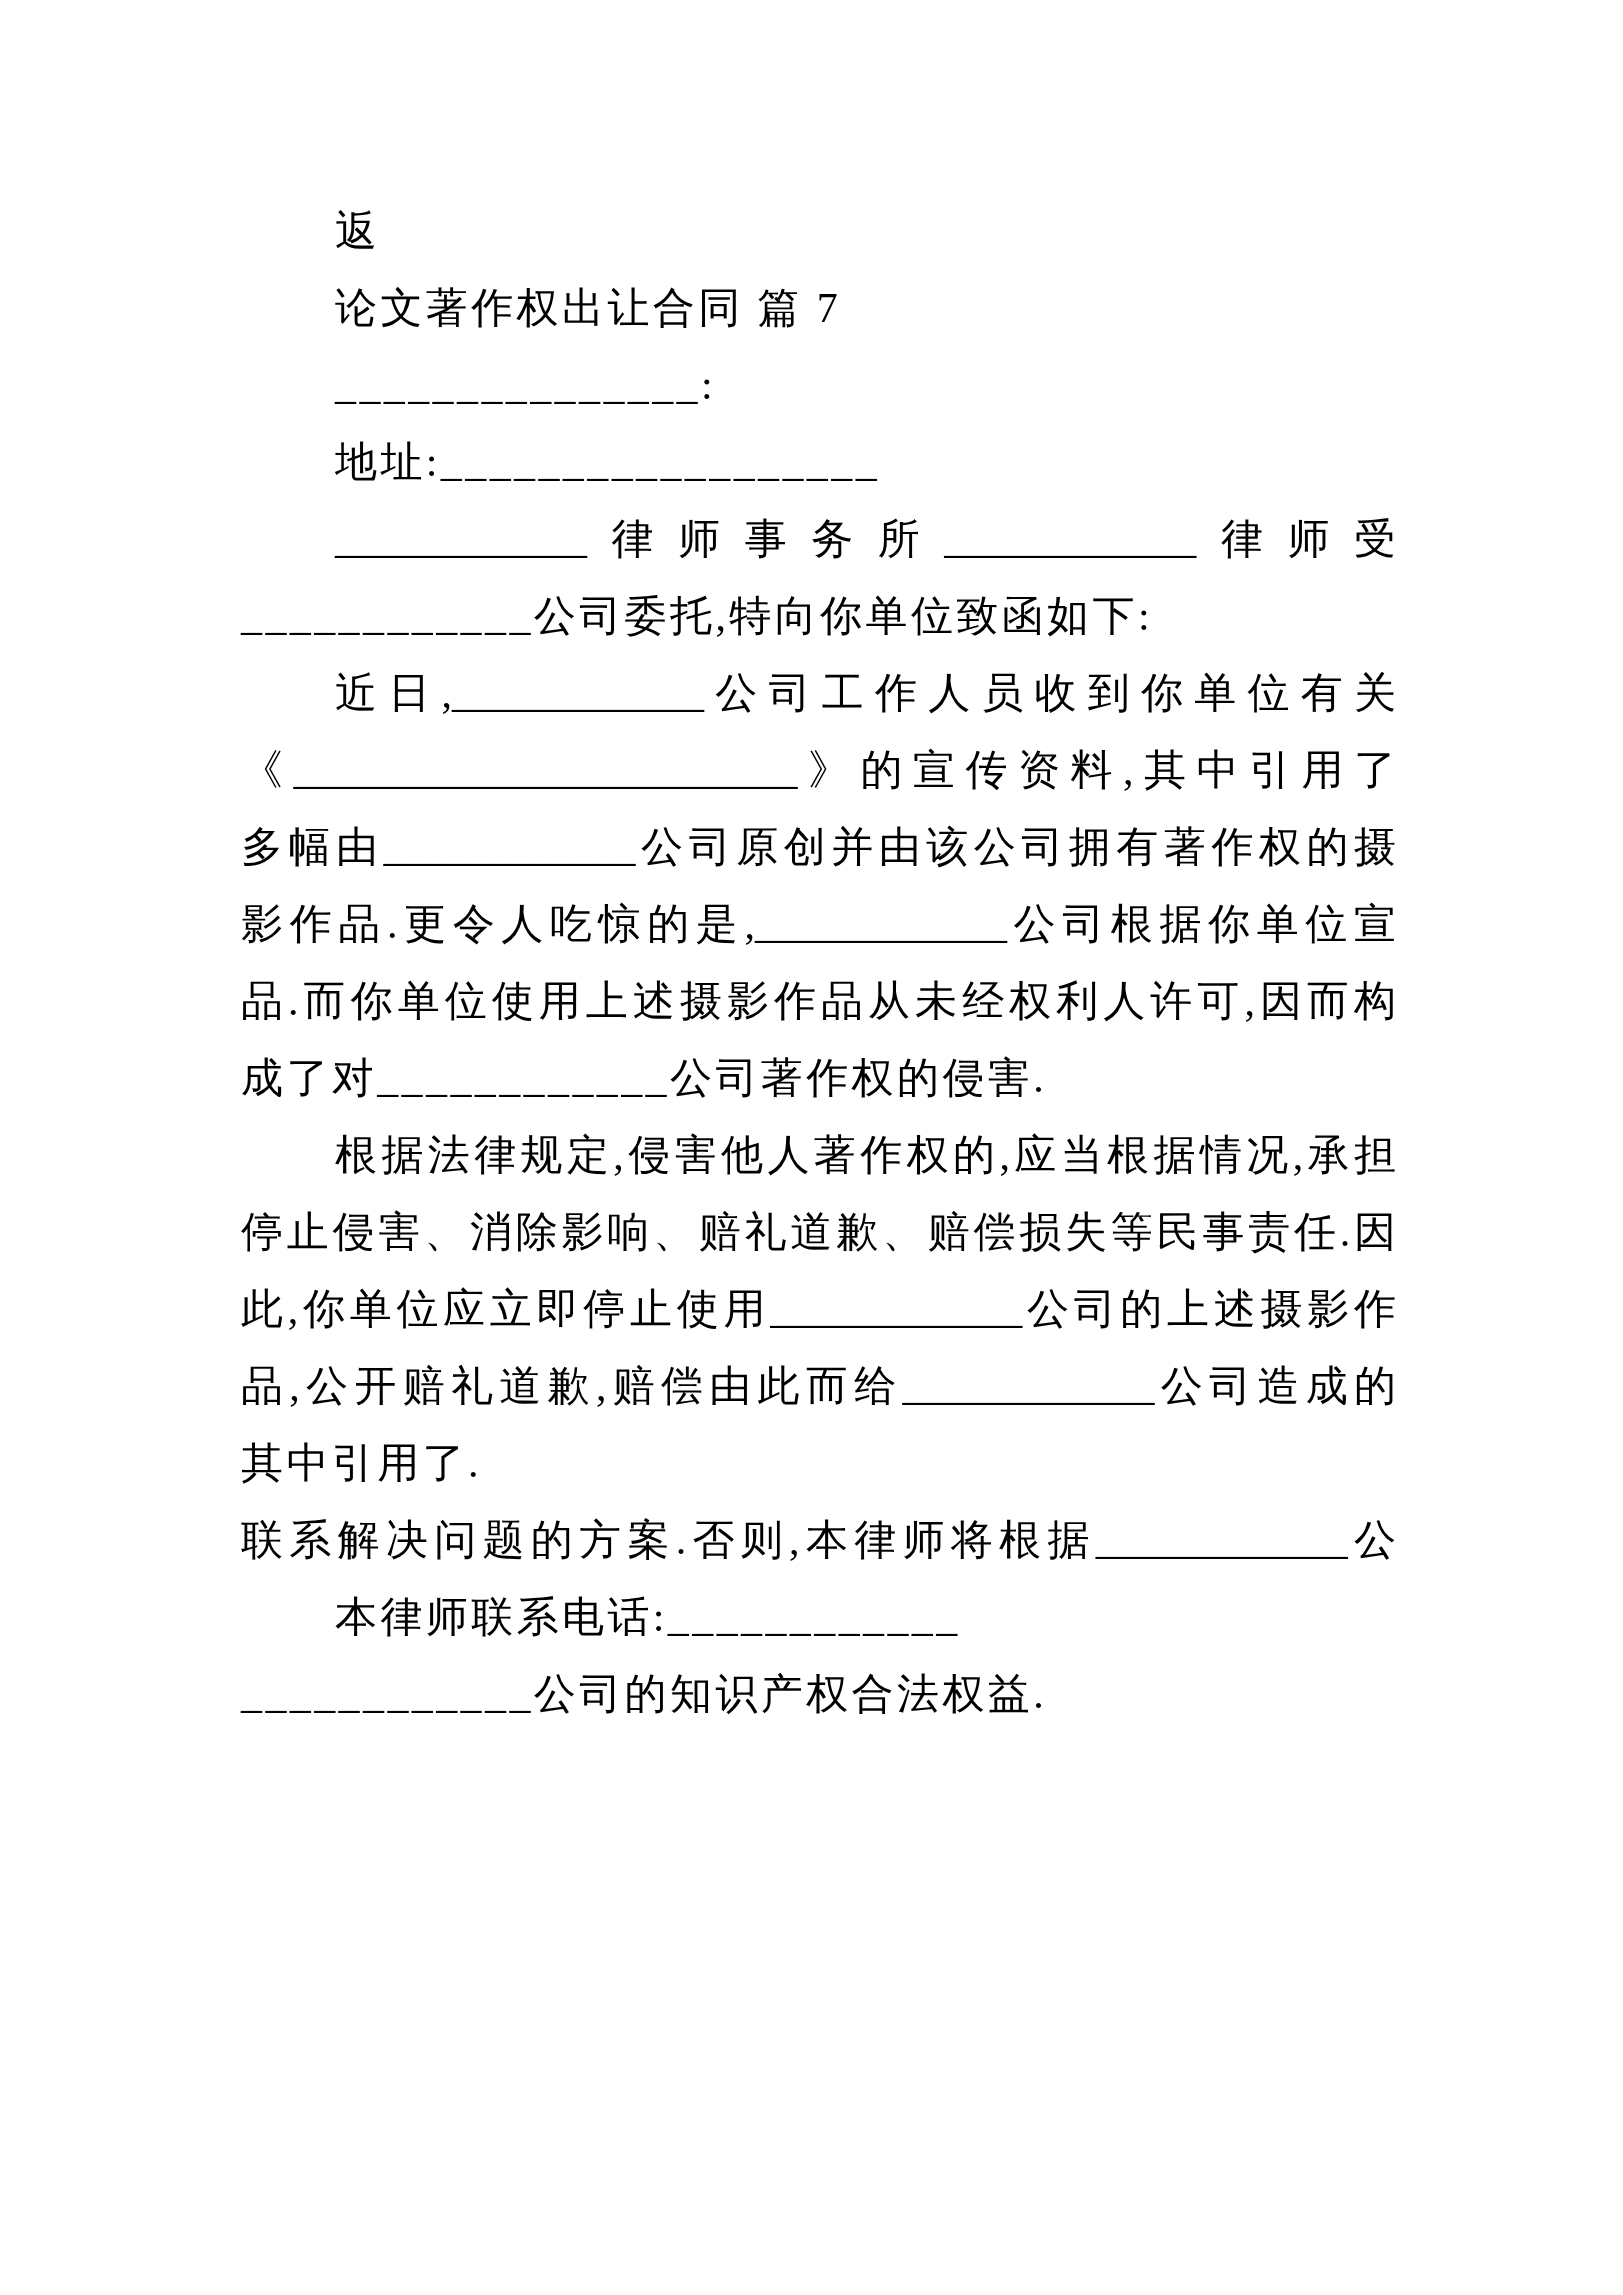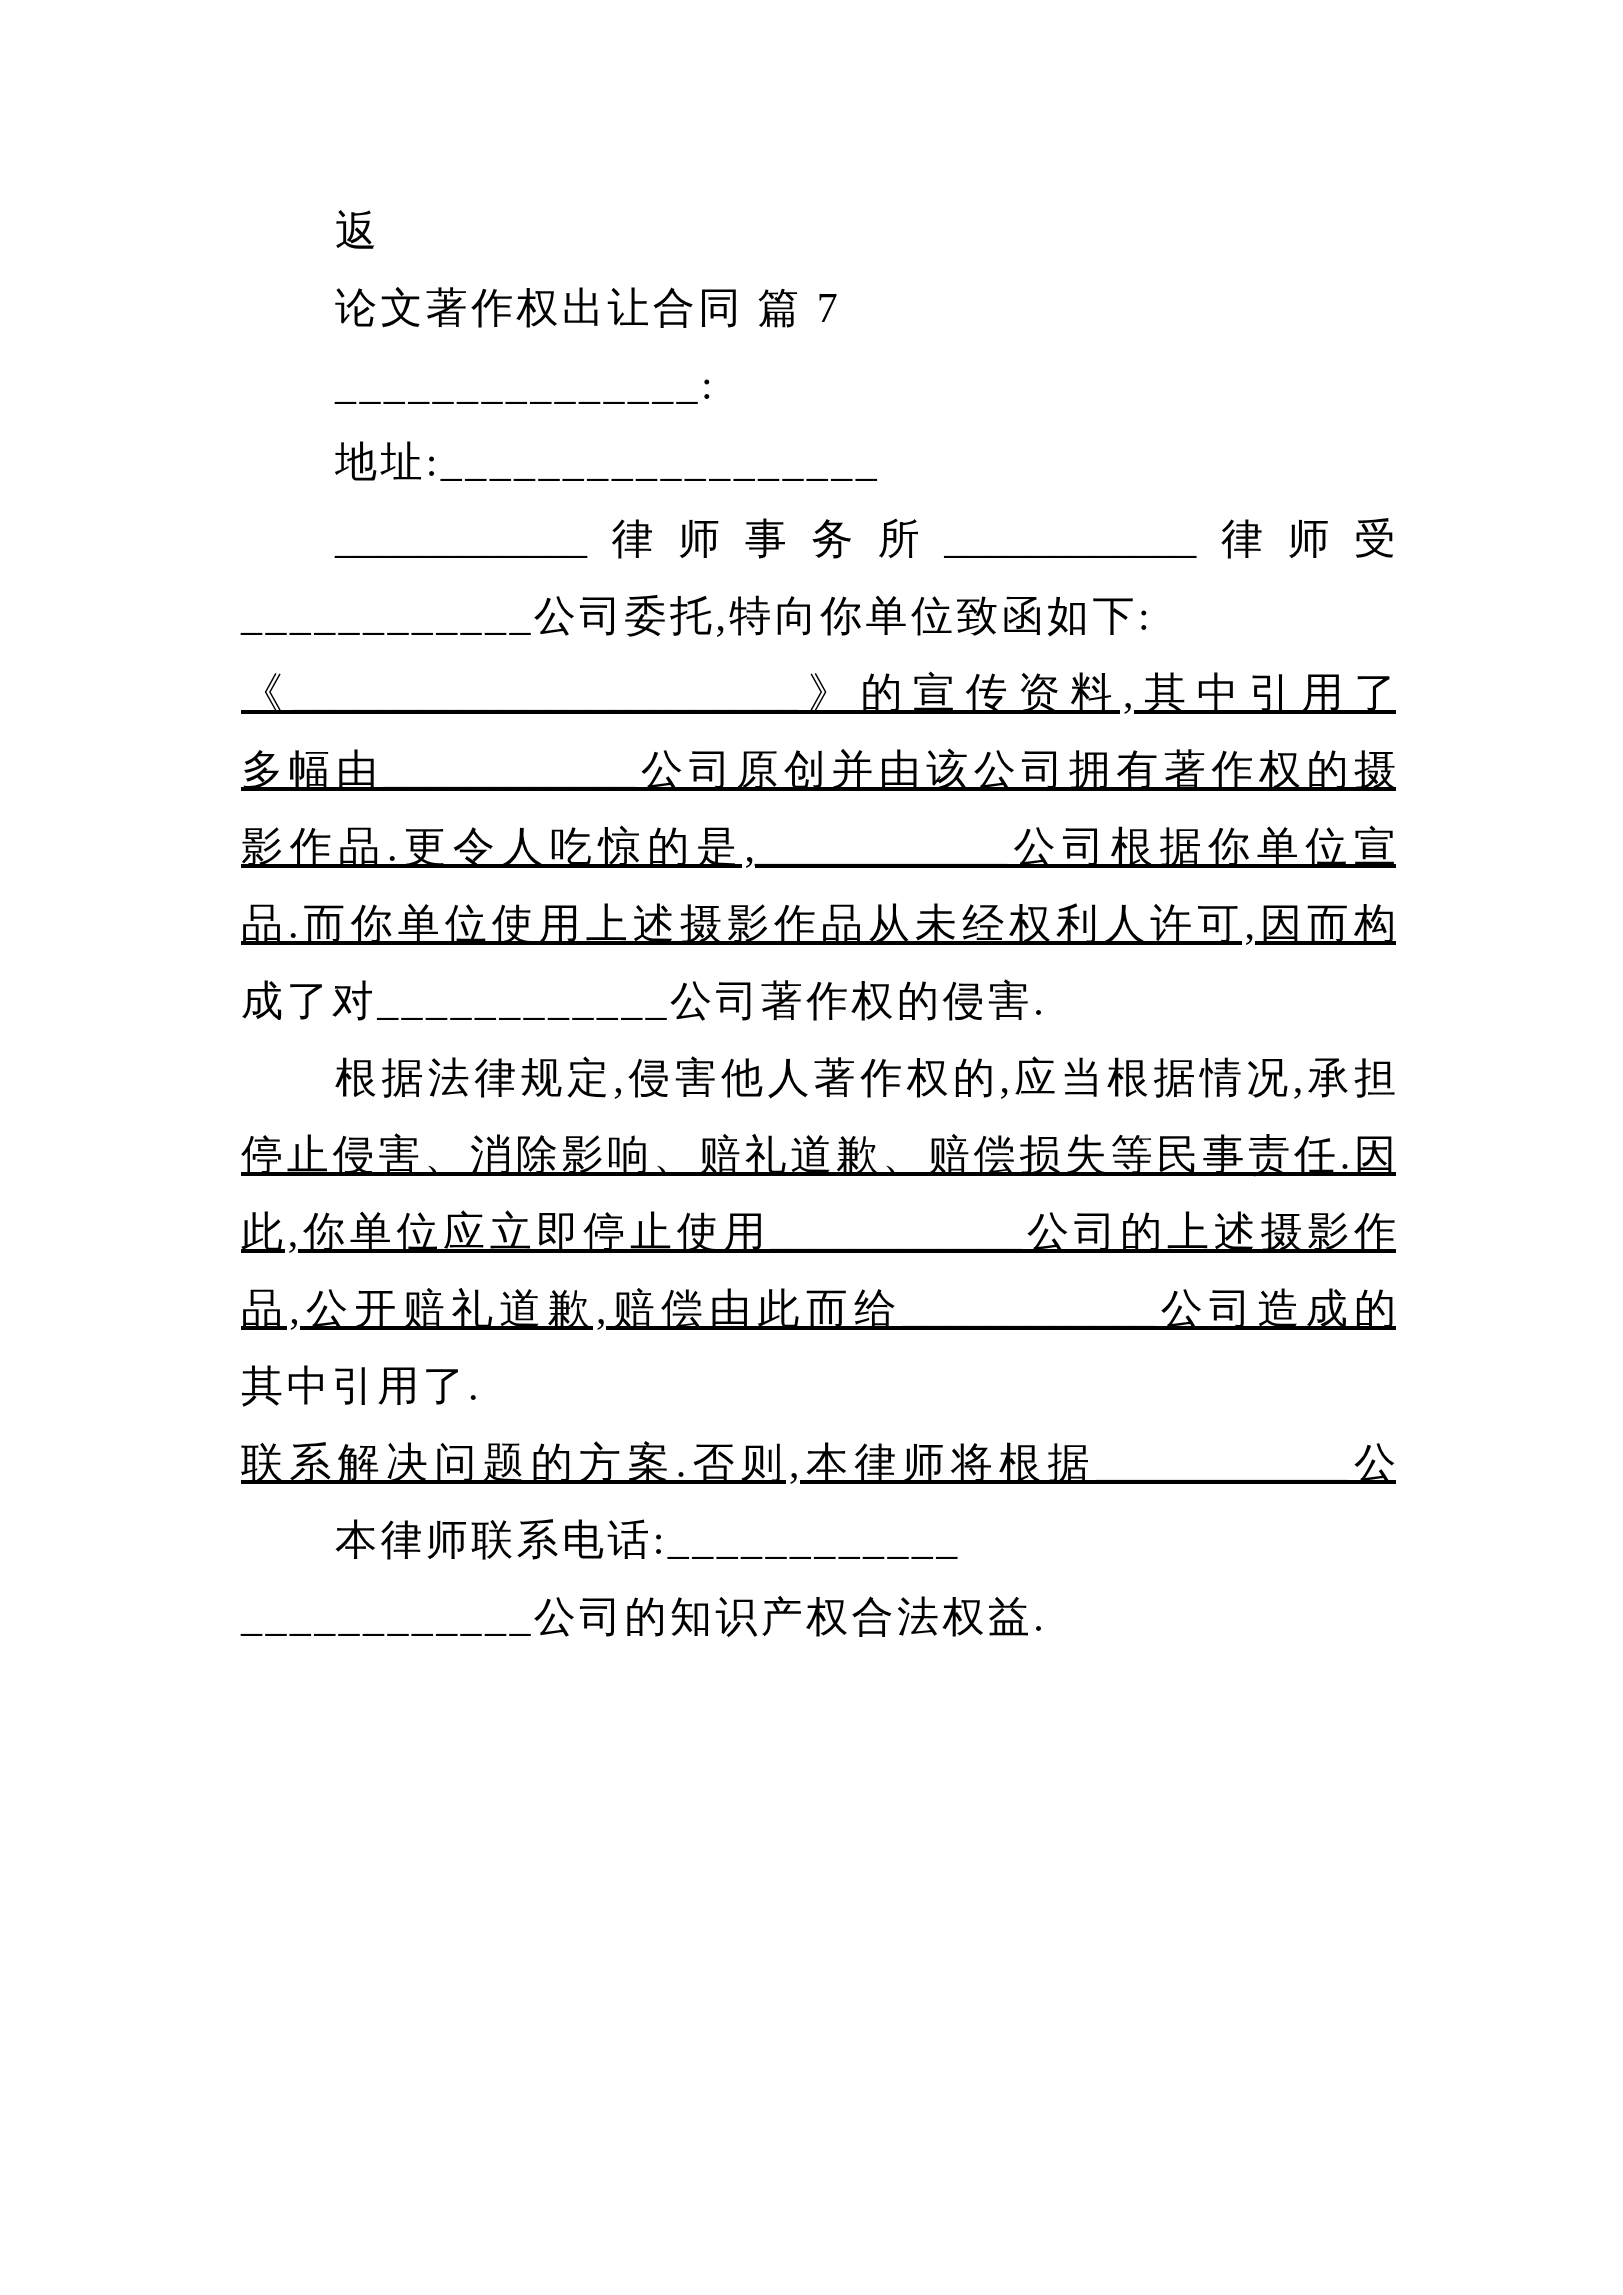--- a/index.html
+++ b/index.html
@@ -30,41 +30,41 @@
   
   .indent {
     text-indent: 94px;
   }
   
   .just {
     letter-spacing: 0;
     text-align: justify;
     text-align-last: justify;
     text-justify: inter-character;
-    text-decoration: underline;
   }
   
   .ind-just {
     text-indent: 94px;
     letter-spacing: 0;
     text-align: justify;
     text-align-last: justify;
     text-justify: inter-character;
   }
 </style>
 </head>
 <body>
 
 <div class="page">
   <p class="ln indent">返</p>
   <p class="ln indent">论文著作权出让合同 篇 7</p>
   <p class="ln indent">_______________:</p>
   <p class="ln indent">地址:__________________</p>
   <p class="ln ind-just">____________律师事务所____________律师受</p>
   <p class="ln">____________公司委托,特向你单位致函如下:</p>
+  <p class="ln ind-just">近日,____________公司工作人员收到你单位有关</p>
   <p class="ln just">《________________________》的宣传资料,其中引用了</p>
   <p class="ln just">多幅由____________公司原创并由该公司拥有著作权的摄</p>
   <p class="ln just">影作品.更令人吃惊的是,____________公司根据你单位宣</p>
   <p class="ln just">品.而你单位使用上述摄影作品从未经权利人许可,因而构</p>
   <p class="ln">成了对____________公司著作权的侵害.</p>
   <p class="ln ind-just">根据法律规定,侵害他人著作权的,应当根据情况,承担</p>
   <p class="ln just">停止侵害、消除影响、赔礼道歉、赔偿损失等民事责任.因</p>
   <p class="ln just">此,你单位应立即停止使用____________公司的上述摄影作</p>
   <p class="ln just">品,公开赔礼道歉,赔偿由此而给____________公司造成的</p>
   <p class="ln">其中引用了.</p>

